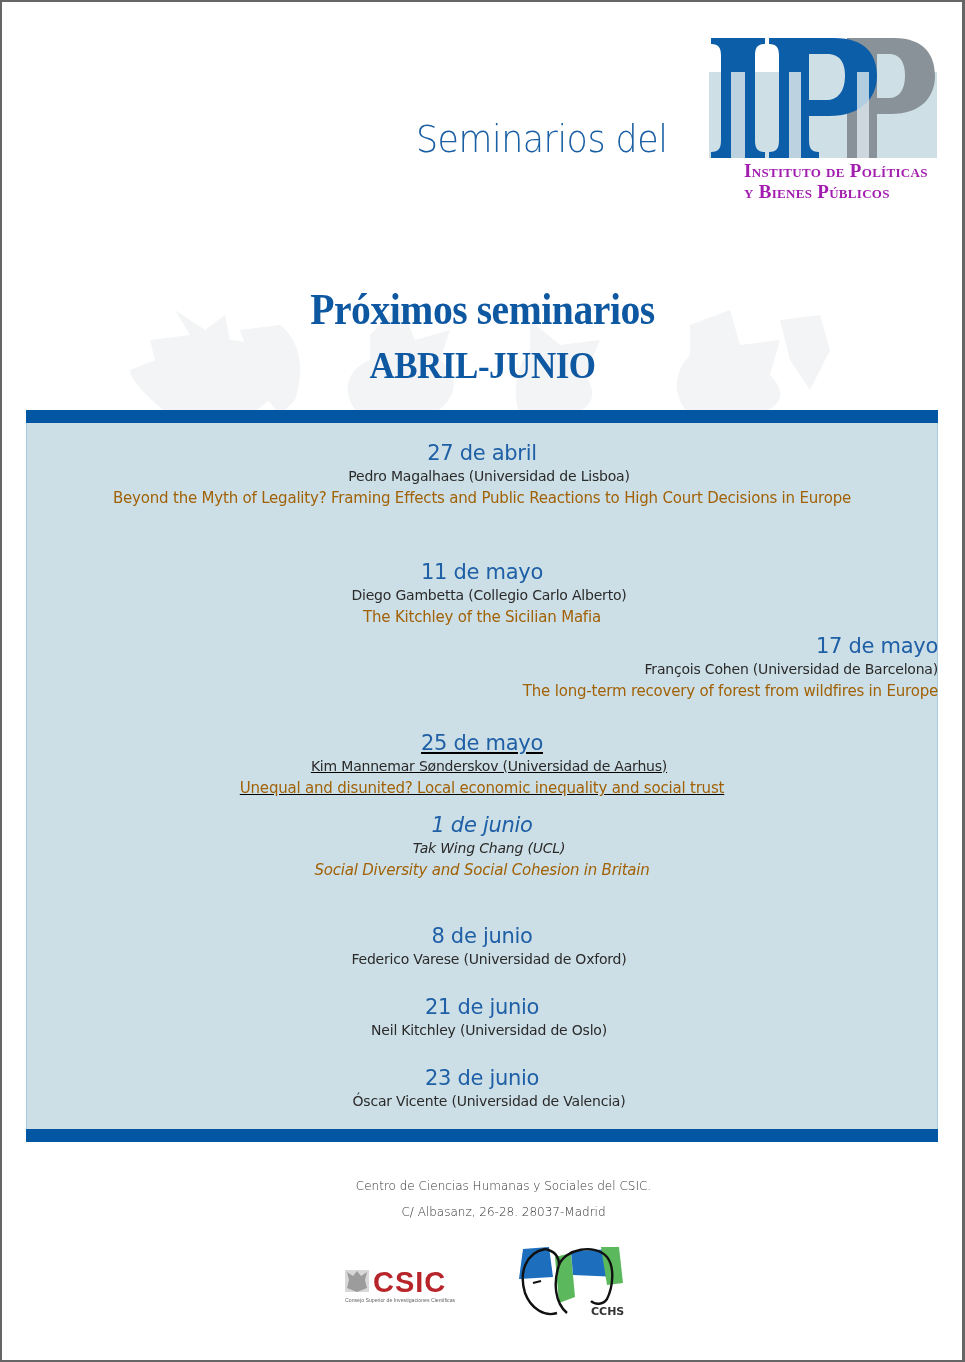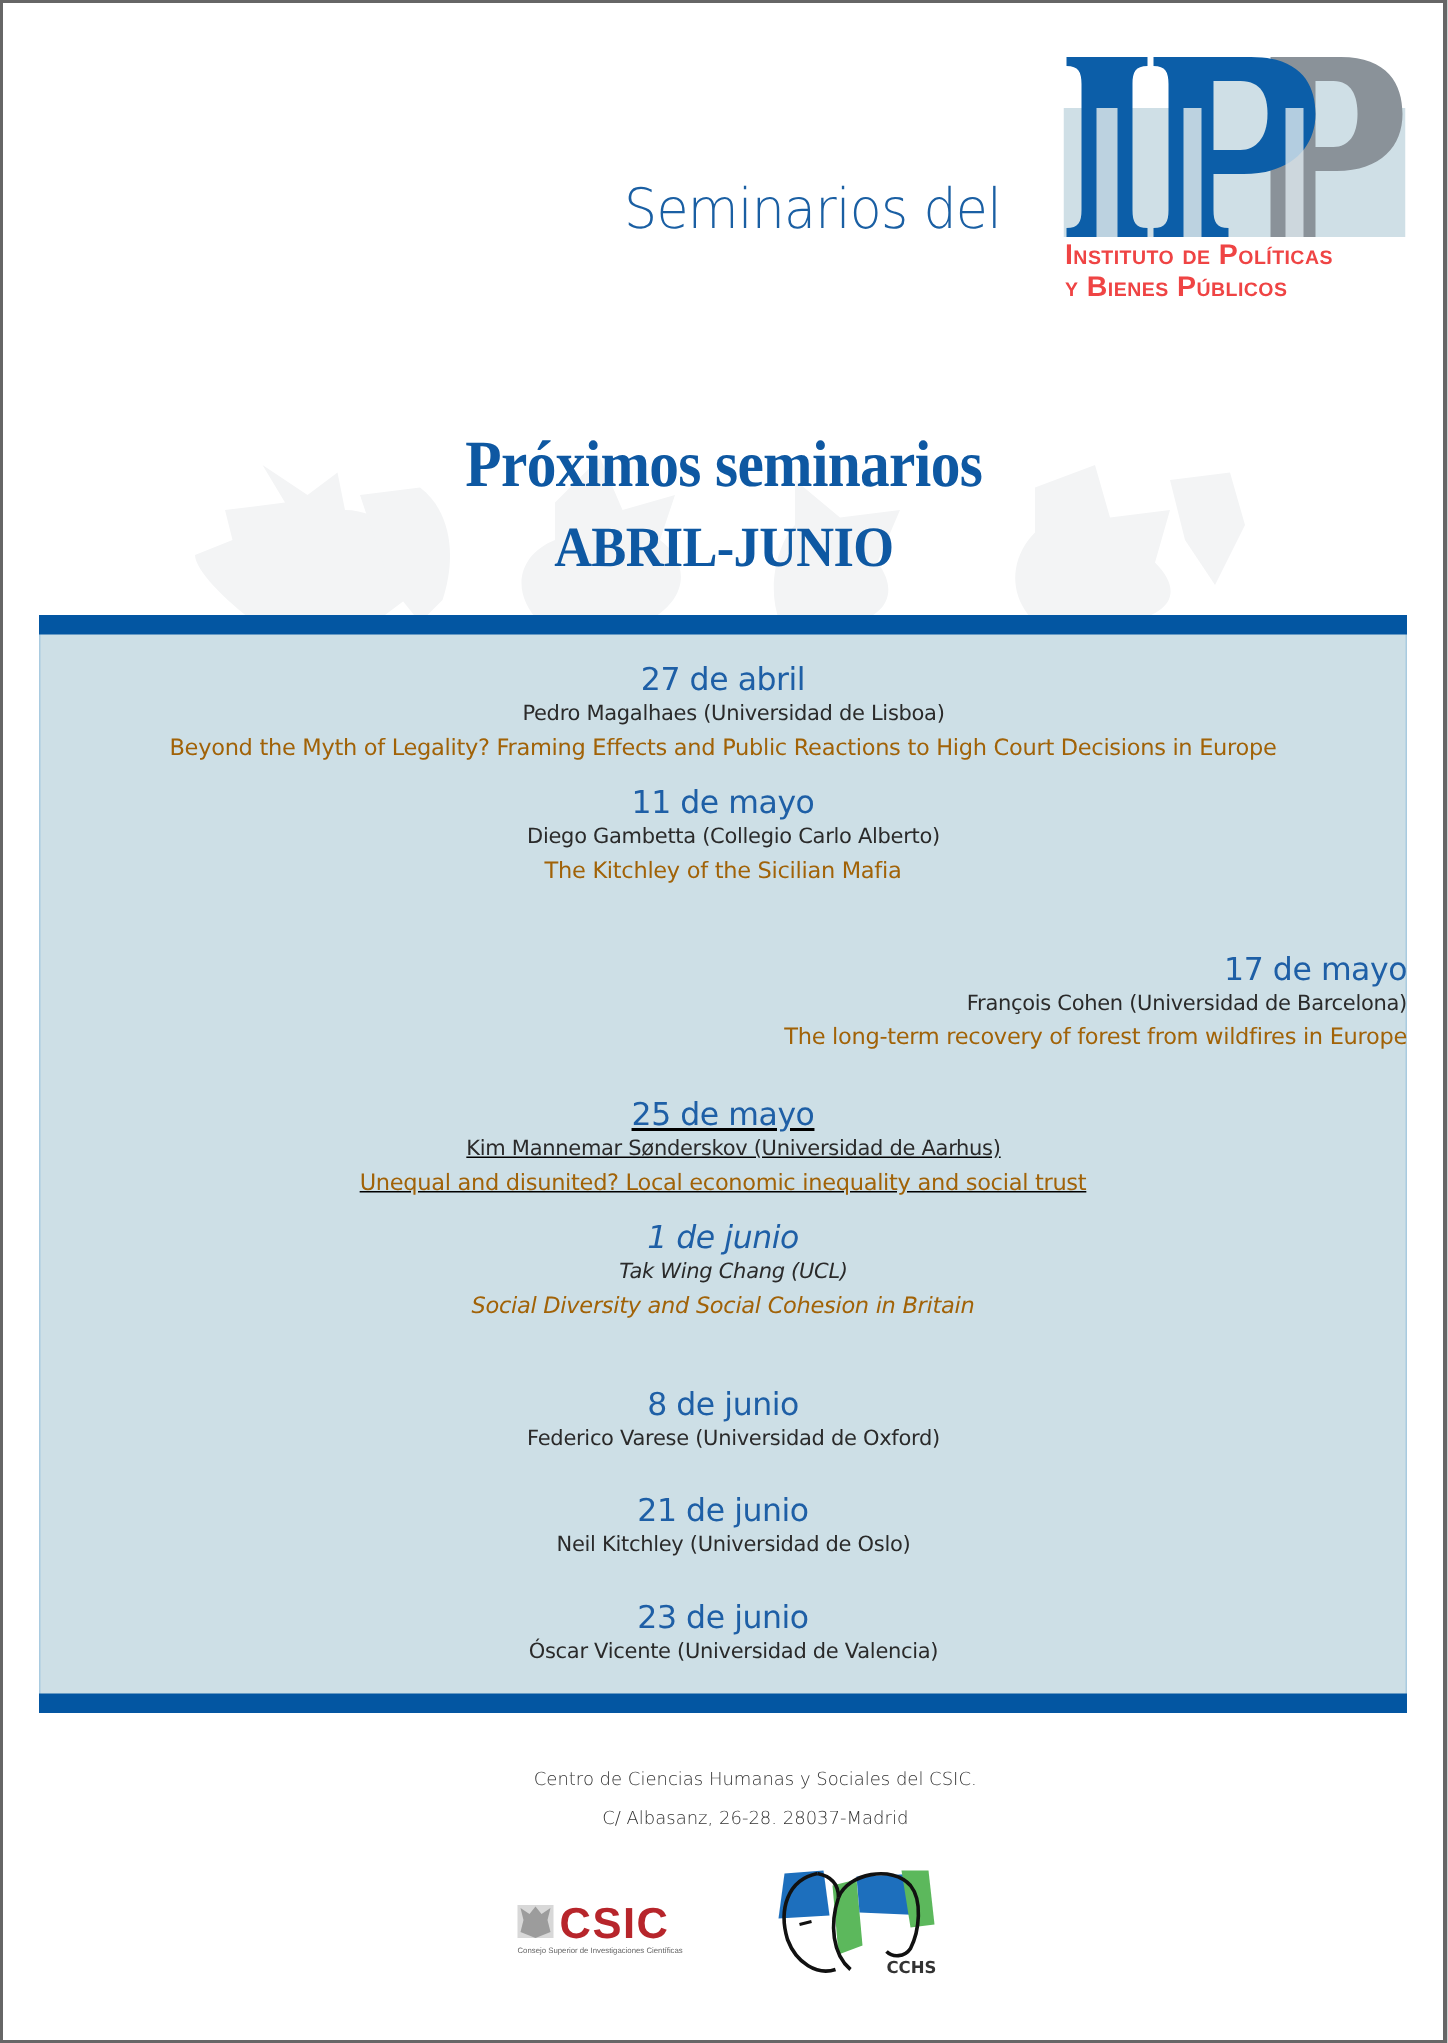--- a/index.html
+++ b/index.html
@@ -15,22 +15,22 @@
 
   
   .series-label {
     position: absolute; left: 416px; top: 118px;
     font-family: "DejaVu Sans", sans-serif; font-weight: 300;
     font-size: 37px; color: #1a5fa3; letter-spacing: -0.5px;
     transform: scaleX(0.94); transform-origin: left top;
   }
   .ipp-logo { position: absolute; left: 709px; top: 34px; width: 228px; height: 124px; }
   .ipp-name {
-    position: absolute; left: 710px; top: 160px;
-    font-family: Liberation Sans, sans-serif; font-weight: bold; color: #ef4444;
+    position: absolute; left: 744px; top: 160px;
+    font-family: Liberation Serif, serif; font-weight: bold; color: #a21caf;
     font-size: 15px; line-height: 21px; font-variant: small-caps; letter-spacing: 0.3px;
   }
   .ipp-name .l1 { font-size: 19px; }
 
   
   .watermark { position: absolute; left: 130px; top: 300px; width: 700px; height: 115px; }
 
   
   .title {
     position: absolute; left: 0; width: 965px; text-align: center;
@@ -116,21 +116,21 @@
 <div class="band"></div>
 <div class="band-bar-top"></div>
 <div class="band-bar-bottom"></div>
 
 <div class="seminar" style="top:440px;">
   <span class="date">27 de abril</span>
   <span class="speaker">Pedro Magalhaes (Universidad de Lisboa)</span>
   <span class="topic">Beyond the Myth of Legality? Framing Effects and Public Reactions to High Court Decisions in Europe</span>
 </div>
 
-<div class="seminar" style="top:522px;">
+<div class="seminar" style="top:559px;">
   <span class="date">11 de mayo</span>
   <span class="speaker">Diego Gambetta (Collegio Carlo Alberto)</span>
   <span class="topic">The Kitchley of the Sicilian Mafia</span>
 </div>
 
 <div class="seminar" style="top:633px;text-align:right;">
   <span class="date">17 de mayo</span>
   <span class="speaker">François Cohen (Universidad de Barcelona)</span>
   <span class="topic">The long-term recovery of forest from wildfires in Europe</span>
 </div>

